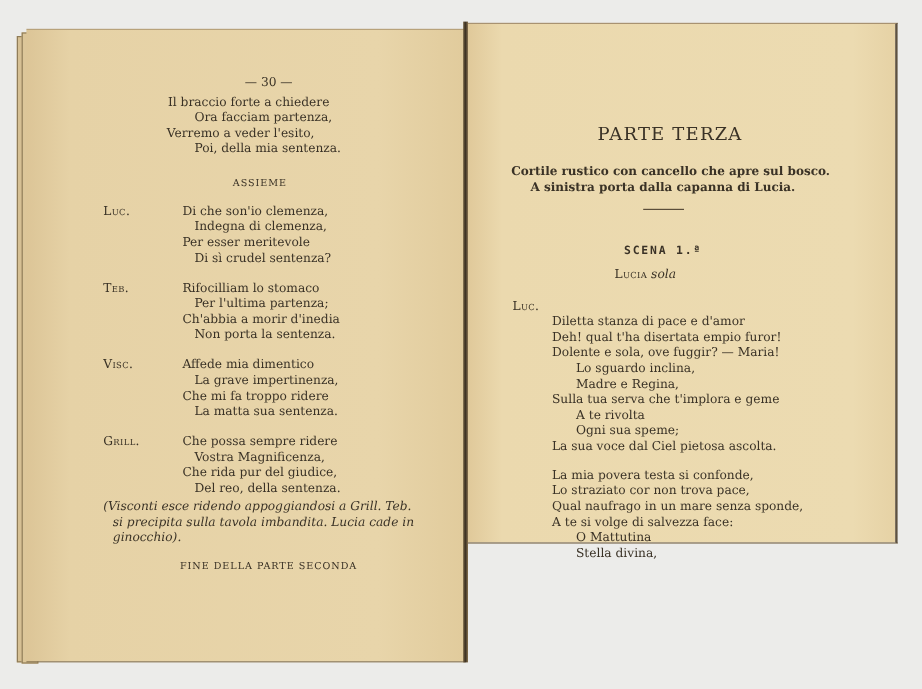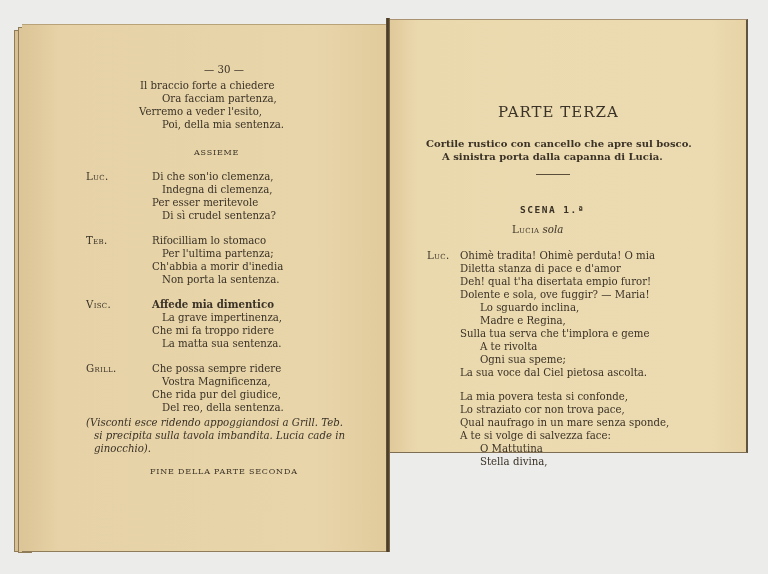--- a/index.html
+++ b/index.html
@@ -64,21 +64,21 @@
   <div class="t" style="left:130px;top:171px;">Per esser meritevole</div>
   <div class="t" style="left:140px;top:184px;">Di sì crudel sentenza?</div>
 
   <div class="t sc" style="left:64px;top:209px;">Teb.</div>
   <div class="t" style="left:130px;top:209px;">Rifocilliam lo stomaco</div>
   <div class="t" style="left:140px;top:222px;">Per l'ultima partenza;</div>
   <div class="t" style="left:130px;top:235px;">Ch'abbia a morir d'inedia</div>
   <div class="t" style="left:140px;top:248px;">Non porta la sentenza.</div>
 
   <div class="t sc" style="left:64px;top:273px;">Visc.</div>
-  <div class="t" style="left:130px;top:273px;font-weight:bold;">Affede mia dimentico</div>
+  <div class="t" style="left:130px;top:273px;">Affede mia dimentico</div>
   <div class="t" style="left:140px;top:286px;">La grave impertinenza,</div>
   <div class="t" style="left:130px;top:299px;">Che mi fa troppo ridere</div>
   <div class="t" style="left:140px;top:312px;">La matta sua sentenza.</div>
 
   <div class="t sc" style="left:64px;top:337px;">Grill.</div>
   <div class="t" style="left:130px;top:337px;">Che possa sempre ridere</div>
   <div class="t" style="left:140px;top:350px;">Vostra Magnificenza,</div>
   <div class="t" style="left:130px;top:363px;">Che rida pur del giudice,</div>
   <div class="t" style="left:140px;top:376px;">Del reo, della sentenza.</div>
 
@@ -100,21 +100,20 @@
   <div class="rule" style="left:146px;top:154px;width:34px;"></div>
 
   <div class="t scena" style="left:130px;top:183px;">SCENA 1.ª</div>
 
   <div class="t" style="left:122px;top:203px;">
     <span class="sc">Lucia</span>
     <span class="it">sola</span>
   </div>
 
   <div class="t sc" style="left:37px;top:229px;">Luc.</div>
-  <div class="t" style="left:70px;top:229px;">Ohimè tradita! Ohimè perduta! O mia</div>
   <div class="t" style="left:70px;top:242px;">Diletta stanza di pace e d'amor</div>
   <div class="t" style="left:70px;top:255px;">Deh! qual t'ha disertata empio furor!</div>
   <div class="t" style="left:70px;top:268px;">Dolente e sola, ove fuggir? — Maria!</div>
   <div class="t" style="left:90px;top:281px;">Lo sguardo inclina,</div>
   <div class="t" style="left:90px;top:294px;">Madre e Regina,</div>
   <div class="t" style="left:70px;top:307px;">Sulla tua serva che t'implora e geme</div>
   <div class="t" style="left:90px;top:320px;">A te rivolta</div>
   <div class="t" style="left:90px;top:333px;">Ogni sua speme;</div>
   <div class="t" style="left:70px;top:346px;">La sua voce dal Ciel pietosa ascolta.</div>
 

